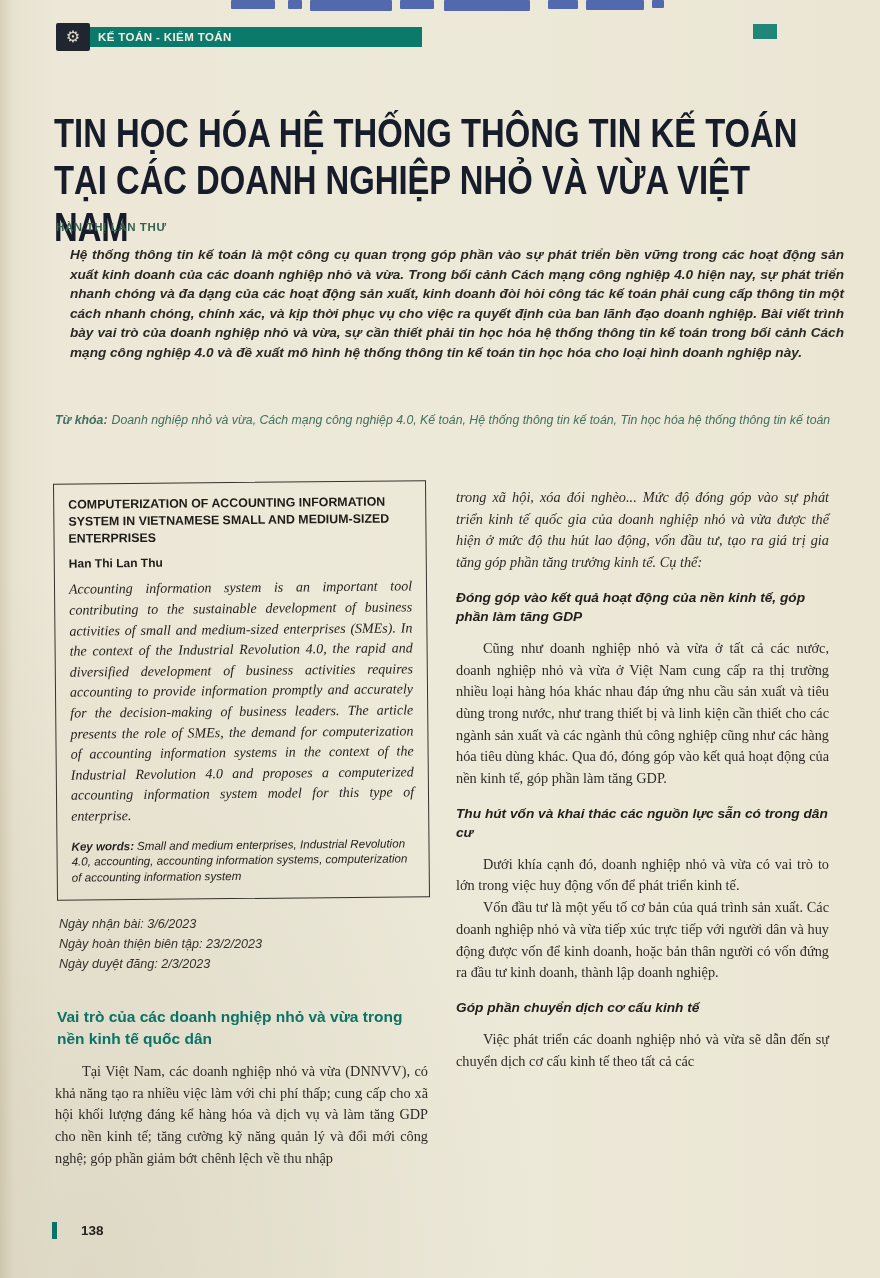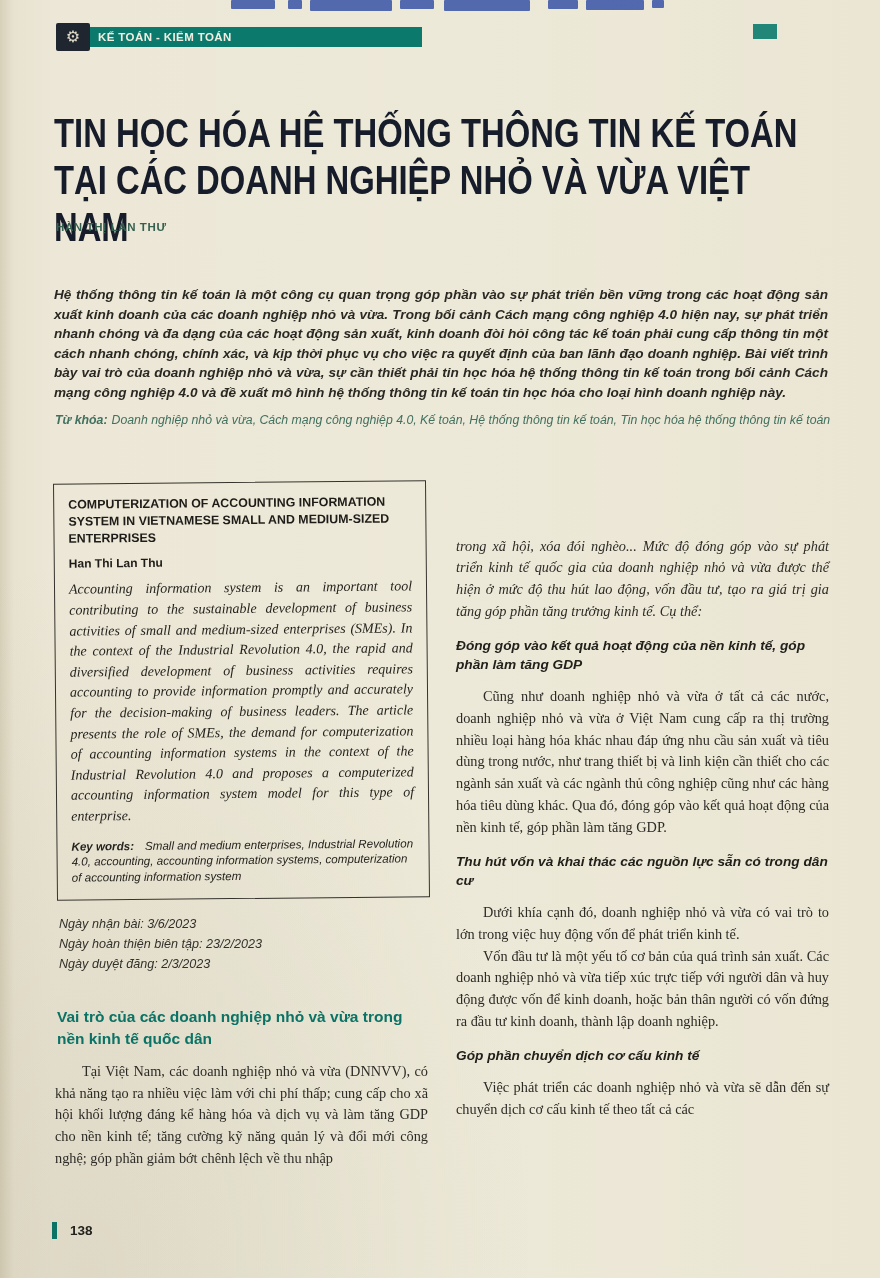--- a/index.html
+++ b/index.html
@@ -27,52 +27,52 @@
                color:#f2efe2; letter-spacing:.4px; }
 
   
   .title { position:absolute; left:54px; top:110px; width:950px; transform:scaleX(.82); transform-origin:0 0;
            font-family:"Liberation Sans","DejaVu Sans",sans-serif; font-weight:700; color:#161c29; }
   .tl { display:block; font-size:40px; line-height:47px; }
 
   .author { position:absolute; left:56px; top:221px; font:700 11.5px "Liberation Sans","DejaVu Sans",sans-serif;
             color:#35604f; letter-spacing:.6px; }
 
-  .abstract-vi { position:absolute; left:54px; top:245px; width:774px;
+  .abstract-vi { position:absolute; left:70px; top:245px; width:774px;
                  font:italic 700 13.6px/19.6px "Liberation Sans","DejaVu Sans",sans-serif;
-                 color:#2a2823; text-align:justify;margin-top:40px; }
+                 color:#2a2823; text-align:justify; }
 
   .keywords-vi { position:absolute; left:55px; top:412px; width:790px;
                  font:italic 400 12.3px/16px "Liberation Sans","DejaVu Sans",sans-serif;
                  color:#41705f; white-space:nowrap; overflow:hidden; }
   .kw-label { font-weight:700; margin-right:4px; }
 
   
-  .columns { position:absolute; left:55px; top:482px; width:774px; display:flex; gap:28px; align-items:center; }
+  .columns { position:absolute; left:55px; top:482px; width:774px; display:flex; gap:28px; align-items:flex-start; }
   .col { width:373px; }
 
   .en-box { border:1.6px solid #35332d; padding:12px 14px 14px; transform:rotate(-.55deg); }
   .en-title { font:700 12.4px/16.8px "Liberation Sans","DejaVu Sans",sans-serif; color:#1e1c18; }
   .en-author { margin-top:10px; font:700 12px/14px "Liberation Sans","DejaVu Sans",sans-serif; color:#1e1c18; }
   .en-abstract { margin-top:9px; font:italic 400 14px/20.6px "Liberation Serif","DejaVu Serif",serif;
                  text-align:justify; color:#26241f; }
   .en-keywords { margin-top:11px; font:italic 400 11.6px/15.8px "Liberation Sans","DejaVu Sans",sans-serif; color:#26241f; }
-  .en-keywords .kwl { font-weight:700; margin-right:11px; }
+  .en-keywords .kwl { font-weight:700; margin-right:3px; }
 
   .dates { margin-top:15px; margin-left:4px; font:italic 400 12.6px/20px "Liberation Sans","DejaVu Sans",sans-serif; color:#33312b; }
 
   .sec-heading { margin-top:32px; margin-left:2px; font:700 15.5px/22px "Liberation Sans","DejaVu Sans",sans-serif; color:#0a7366; }
 
   .body-par { font:400 14.3px/21.7px "Liberation Serif","DejaVu Serif",serif; color:#2d2b26; text-align:justify; }
   .indent { text-indent:27px; }
   .col-left .body-par { margin-top:11px;font-family:Liberation Serif, serif; }
   .col-right .lead-par { margin-top:5px;font-style:italic; }
   .subhead { margin:14px 0 12px; font:italic 700 13.7px/19px "Liberation Sans","DejaVu Sans",sans-serif; color:#22201b; }
 
-  .page-num { position:absolute; left:52px; top:1222px; display:flex; align-items:center; gap:13px; }
+  .page-num { position:absolute; left:52px; top:1222px; display:flex; align-items:center; gap:24px; }
   .pn-bar { width:5px; height:17px; background:#0a7366; display:inline-block; }
   .pn { font:700 13.5px "Liberation Sans","DejaVu Sans",sans-serif; color:#24221d; }
 </style>
 </head>
 <body>
 
 <div class="page">
 
   <div class="top-artifacts">
     <i style="left:231px;width:44px;height:9px"></i>

